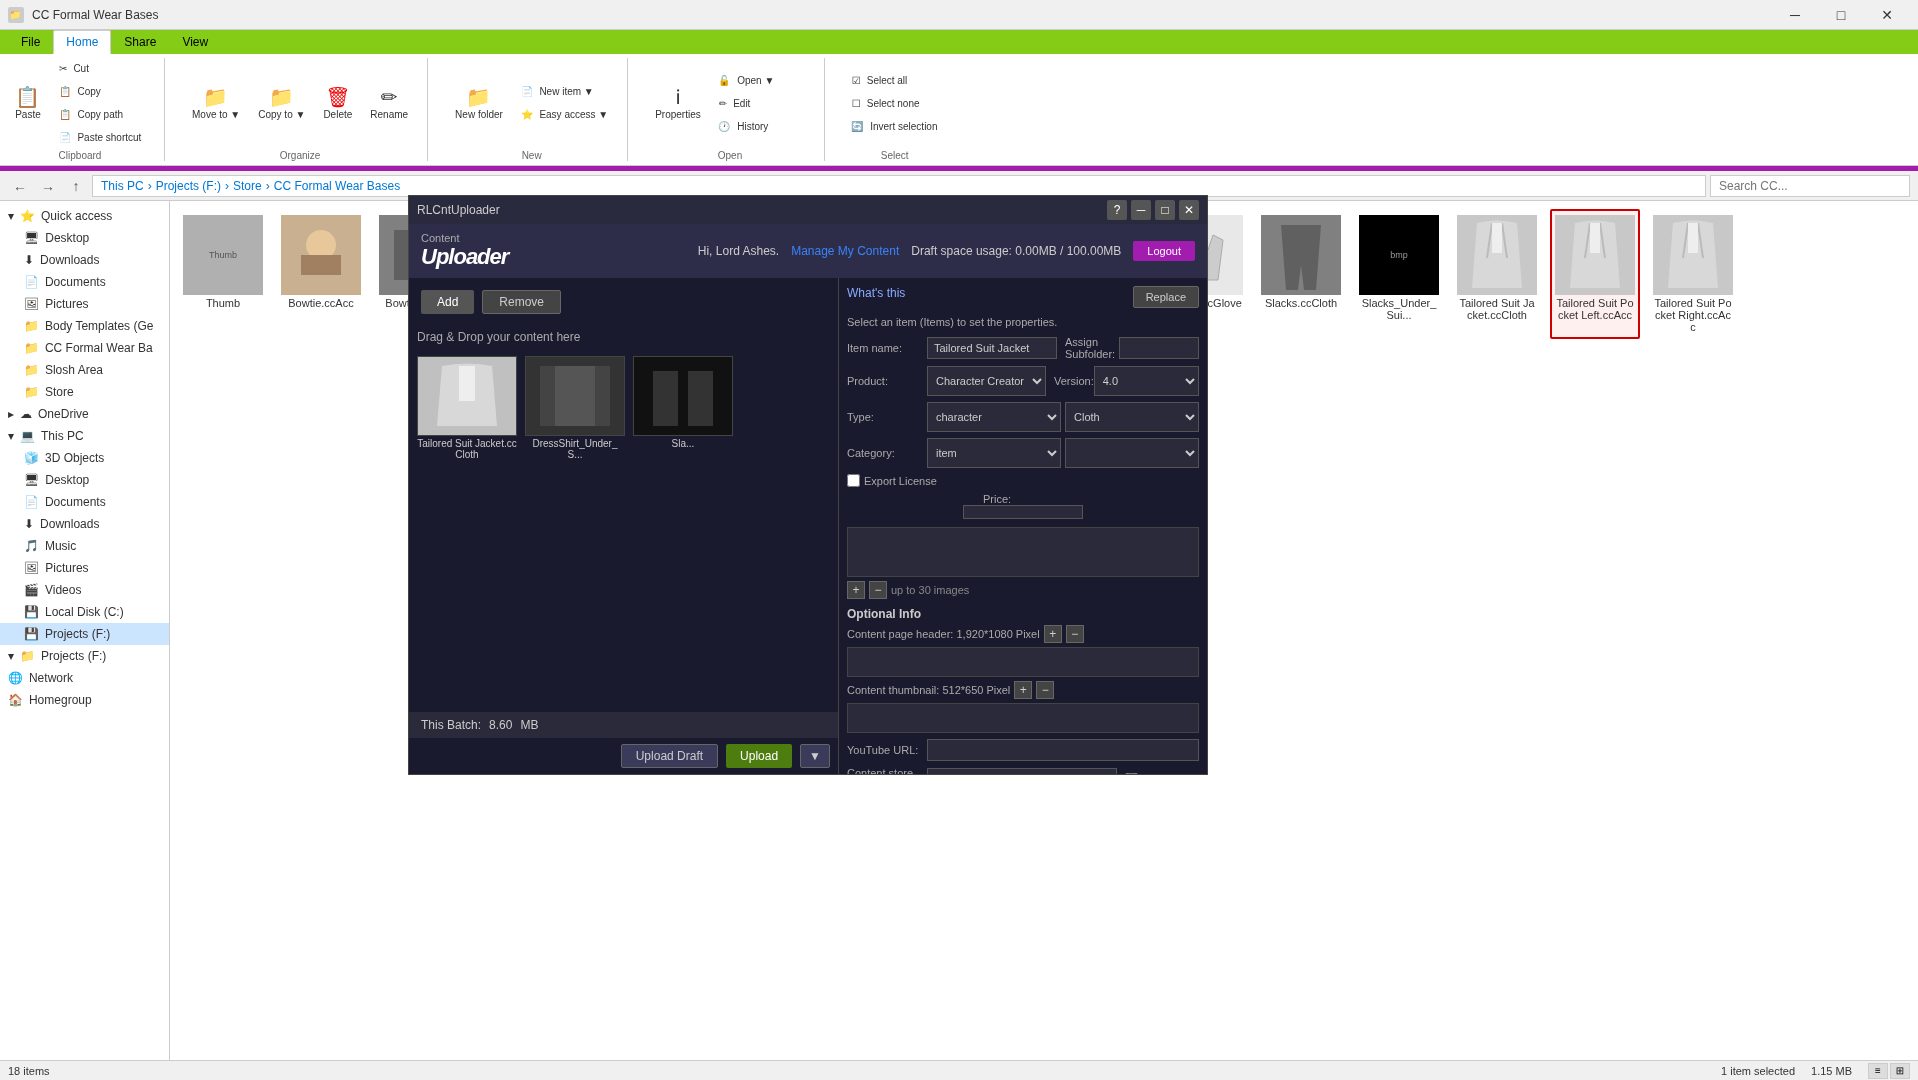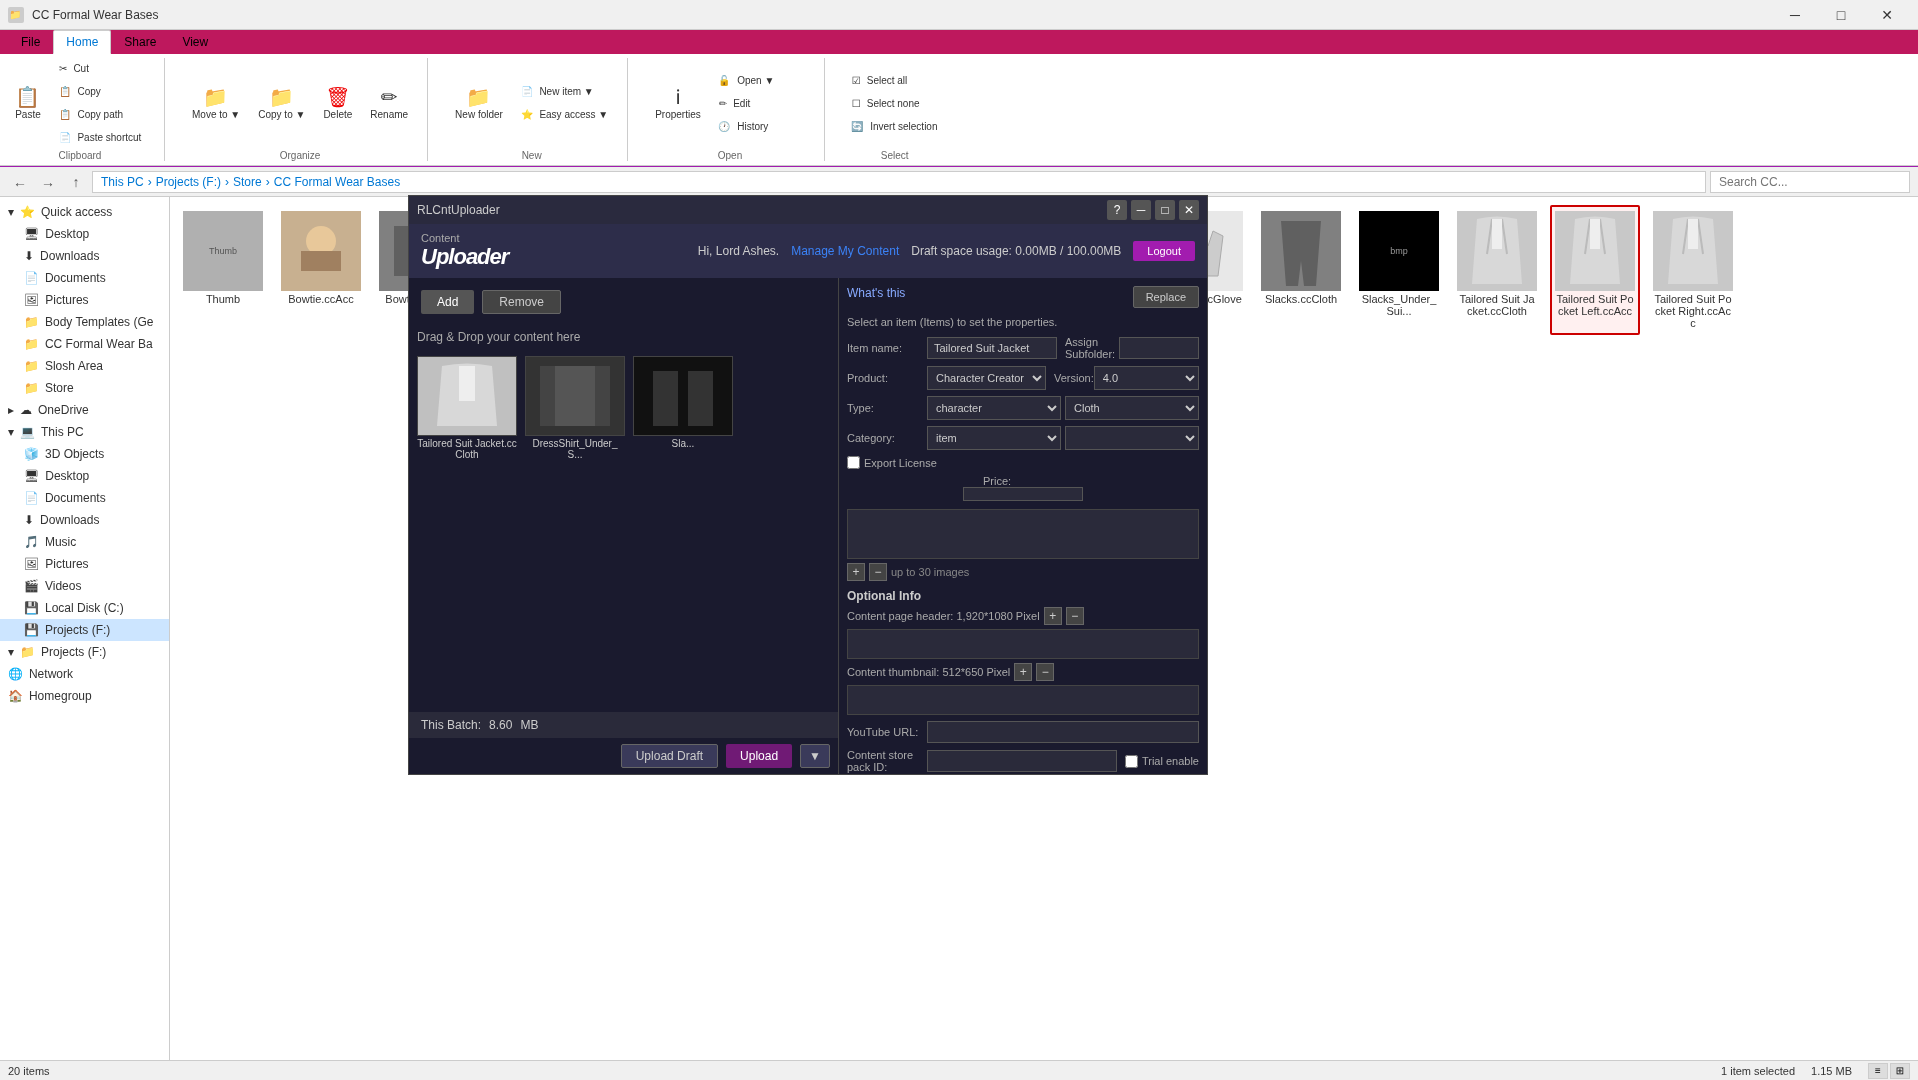--- a/index.html
+++ b/index.html
@@ -7,21 +7,21 @@
 
     
     .title-bar { height: 30px; background: #f0f0f0; display: flex; align-items: center; padding: 0 8px; border-bottom: 1px solid #ccc; }
     .title-bar-icons { display: flex; gap: 4px; margin-right: 8px; }
     .title-bar-icon { width: 16px; height: 16px; background: #ccc; border-radius: 2px; display: flex; align-items: center; justify-content: center; font-size: 10px; }
     .title-bar-title { font-size: 12px; color: #333; }
     .title-bar-controls { margin-left: auto; display: flex; gap: 0; }
     .title-bar-btn { width: 46px; height: 30px; border: none; background: transparent; cursor: pointer; display: flex; align-items: center; justify-content: center; font-size: 14px; color: #333; }
 
     
-    .ribbon { background: #be185d; border-bottom: 1px solid #a21caf; }
+    .ribbon { background: #84cc16; border-bottom: 5px solid #a21caf; }
     .ribbon-tabs { display: flex; padding: 0 8px; }
     .ribbon-tab { padding: 4px 12px; font-size: 12px; cursor: pointer; border: 1px solid transparent; }
     .ribbon-tab.active { background: #fff; border-color: #ccc #ccc #fff #ccc; border-radius: 2px 2px 0 0; color: #0078d4; }
     .ribbon-content { background: #fff; border-bottom: 1px solid #ccc; padding: 4px 8px; display: flex; gap: 16px; align-items: stretch; min-height: 72px; }
     .ribbon-group { display: flex; flex-direction: column; align-items: center; border-right: 1px solid #ccc; padding-right: 12px; margin-right: 4px; }
     .ribbon-group-buttons { display: flex; gap: 4px; flex: 1; align-items: center; }
     .ribbon-group-label { font-size: 10px; color: #666; margin-top: 2px; }
     .ribbon-btn { display: flex; flex-direction: column; align-items: center; justify-content: center; padding: 4px 6px; cursor: pointer; border: 1px solid transparent; border-radius: 2px; min-width: 40px; font-size: 10px; color: #333; gap: 2px; }
     .ribbon-btn-icon { font-size: 20px; line-height: 1; }
     .ribbon-btn-large { flex-direction: column; }
@@ -82,29 +82,29 @@
     .action-btn { padding: 4px 16px; border: 1px solid #666; background: #3a3a5a; color: #ccc; cursor: pointer; border-radius: 2px; font-size: 12px; }
 
     
     .uploader-right { flex: 1; background: #1a1a2e; padding: 8px; overflow-y: auto; }
     .whats-this { color: #88aaff; font-size: 12px; cursor: pointer; margin-bottom: 8px; }
     .select-prompt { color: #aaa; font-size: 11px; margin-bottom: 8px; }
     .replace-btn { float: right; padding: 4px 12px; background: #444; color: #ccc; border: 1px solid #666; cursor: pointer; font-size: 11px; border-radius: 2px; }
     .form-row { display: flex; align-items: center; margin-bottom: 6px; }
     .form-label { color: #aaa; font-size: 11px; width: 80px; flex-shrink: 0; }
     .form-input { flex: 1; height: 22px; background: #2a2a3a; border: 1px solid #555; color: #ccc; padding: 0 6px; font-size: 11px; }
-    .form-select { flex: 1; height: 24px; background: #2a2a3a; border: 1px solid #555; color: #ccc; padding: 0 4px; font-size: 11px; }
+    .form-select { flex: 1; height: 30px; background: #2a2a3a; border: 1px solid #555; color: #ccc; padding: 0 4px; font-size: 11px; }
     .form-sublabel { color: #aaa; font-size: 11px; margin-left: 8px; }
     .export-license { color: #aaa; font-size: 11px; display: flex; align-items: center; gap: 4px; }
     .price-row { display: flex; align-items: center; margin-bottom: 6px; flex-direction: column; }
     .optional-info-title { color: #ccc; font-size: 12px; font-weight: bold; margin: 8px 0 4px; }
     .content-header-row { display: flex; align-items: center; margin-bottom: 4px; gap: 4px; }
     .small-add-btn { width: 18px; height: 18px; background: #444; color: #ccc; border: 1px solid #666; cursor: pointer; font-size: 12px; display: flex; align-items: center; justify-content: center; }
     .upload-draft-btn { padding: 4px 14px; background: #3a3a5a; color: #ccc; border: 1px solid #666; cursor: pointer; font-size: 12px; }
-    .upload-final-btn { padding: 0 14px; background: #701a75; color: #fff; border: none; cursor: pointer; font-size: 12px; }
+    .upload-final-btn { padding: 0 14px; background: #4d7c0f; color: #fff; border: none; cursor: pointer; font-size: 12px; }
     .images-label { color: #888; font-size: 11px; }
     .images-area { background: #2a2a3a; border: 1px solid #444; width: 100%; height: 50px; margin-bottom: 4px; }
     .dialog { background: #f0f0f0; border: 1px solid #888; width: 360px; box-shadow: 4px 4px 12px rgba(0,0,0,0.4); position: absolute; top: 410px; left: 640px; }
     .dialog-titlebar { background: #fff; height: 28px; display: flex; align-items: center; padding: 0 8px; border-bottom: 1px solid #ccc; }
     .dialog-title { font-size: 12px; color: #333; flex: 1; }
     .dialog-close { width: 20px; height: 20px; border: none; background: transparent; cursor: pointer; font-size: 14px; color: #666; }
     .dialog-body { padding: 12px; }
     .dialog-message-box { border: 2px solid #cc0000; background: #fff8f8; padding: 10px; display: flex; gap: 10px; margin-bottom: 12px; }
     .dialog-warning-icon { font-size: 24px; color: #ffc107; flex-shrink: 0; }
     .dialog-message-text { font-size: 11px; color: #333; line-height: 1.5; }
@@ -683,20 +683,20 @@
         <span>and the following symbols: { } = [ ] % $ &amp; + , . ; = @ - _ ! ( ) '</span>
       </div>
     </div>
     <div class="dialog-footer">
       <button class="ok-btn">OK</button>
     </div>
   </div>
 </div>
 
 <div class="status-bar" style="position:fixed;bottom:0;left:0;right:0;">
-  <span class="status-count">20 items</span>
+  <span class="status-count">18 items</span>
   <span class="status-selected">1 item selected</span>
   <span class="status-size">1.15 MB</span>
   <div class="status-view-btns">
     <button class="view-btn">≡</button>
     <button class="view-btn">⊞</button>
   </div>
 </div>
 
 </body></html>

